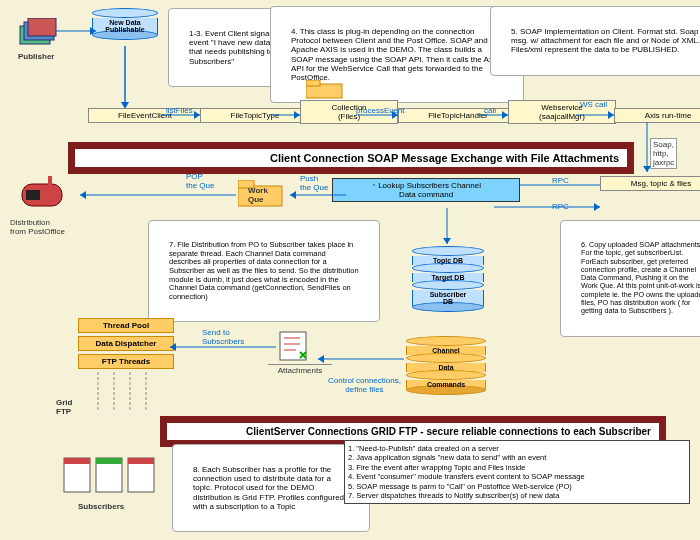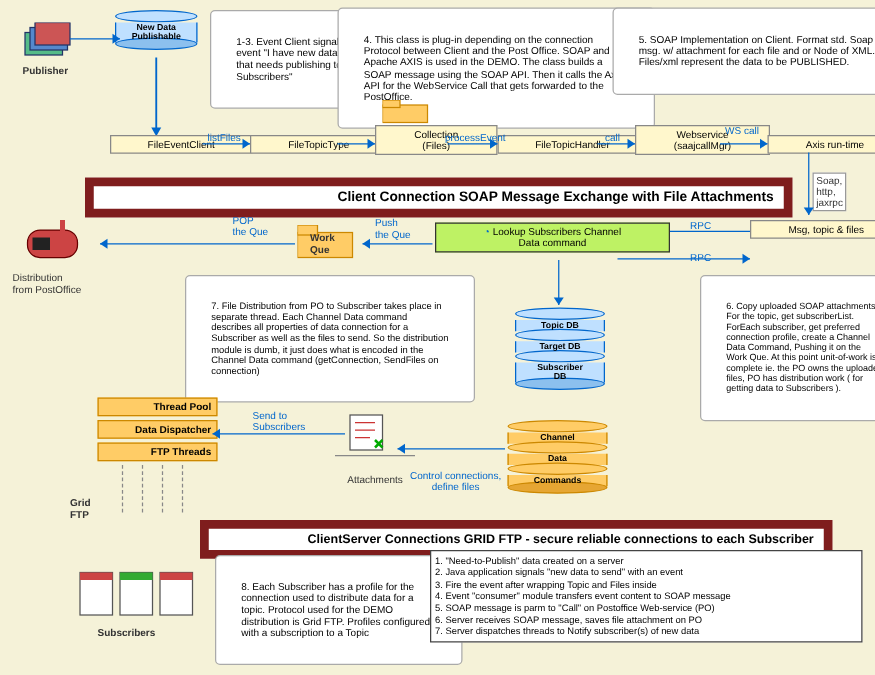--- a/index.html
+++ b/index.html
@@ -7,21 +7,21 @@
 .proc{background:#fff7cc;border:1px solid #888}
 .note{background:#fff;border:1px solid #aaa;border-radius:4px;padding:20px;text-align:left;line-height:1.15}
 .cyl{position:absolute;width:60px;text-align:center;font-weight:bold;font-size:7px}
 .cyl .top{height:8px;border:1px solid #06c;border-radius:50%;background:#bfe0ff}
 .cyl .mid{border-left:1px solid #06c;border-right:1px solid #06c;background:#bfe0ff;padding:1px 0}
 .cyl .bot{height:8px;border:1px solid #06c;border-radius:50%;background:#8cc0ee;margin-top:-4px}
 .cyl.orange .top,.cyl.orange .mid{background:#ffcc66;border-color:#cc8800}
 .cyl.orange .bot{background:#e6a633;border-color:#cc8800}
 .title{position:absolute;font-weight:bold;font-size:11px;background:#fff;border:7px solid #7f1d1d;padding:3px 8px;text-align:right}
 .lab{position:absolute;font-size:8px;color:#06c}
-.orange-box{position:absolute;background:#ffcc66;border:1px solid #cc8800;padding:2px 4px;font-weight:bold;font-size:8px;text-align:right}
+.orange-box{position:absolute;background:#ffcc66;border:1px solid #cc8800;padding:2px 4px;font-weight:bold;font-size:8px;text-align:center}
 .key{position:absolute;background:#fff;border:1px solid #444;padding:3px;font-size:7.5px;line-height:1.25}
 svg.ar{position:absolute;overflow:visible}
 </style>
 </head>
 <body>
 
 <div style="position:absolute;left:18px;top:18px;width:40px;height:30px">
 <svg viewBox="0 0 40 30">
       <rect x="2" y="8" width="30" height="18" fill="#5b8" stroke="#236"></rect>
       <rect x="6" y="4" width="30" height="18" fill="#58c" stroke="#236"></rect>
@@ -103,21 +103,21 @@
 <div class="lab" style="left:552px;top:202px">RPC</div>
 <svg class="ar" style="left:494px;top:184px" width="106" height="2">
     <line x1="106" y1="1" x2="0" y2="1" stroke="#06c"></line>
     <polygon points="6,-3 6,5 0,1" fill="#06c"></polygon>
   </svg>
 <svg class="ar" style="left:494px;top:206px" width="106" height="2">
     <line x1="0" y1="1" x2="106" y2="1" stroke="#06c"></line>
     <polygon points="100,-3 100,5 106,1" fill="#06c"></polygon>
   </svg>
 
-<div class="box" style="left:348px;top:178px;width:146px;white-space:pre-line;background:#bef264"><span style="color:#06c">◔</span> <span>Lookup Subscribers Channel
+<div class="box" style="left:332px;top:178px;width:146px;white-space:pre-line;background:#7dd3fc"><span style="color:#06c">◔</span> <span>Lookup Subscribers Channel
 Data command</span></div>
 
 <div style="position:absolute;left:238px;top:180px"><svg width="48" height="28">
       <rect x="0" y="6" width="44" height="20" fill="#ffcc66" stroke="#cc8800"></rect>
       <rect x="0" y="0" width="16" height="8" fill="#ffcc66" stroke="#cc8800"></rect>
     </svg></div>
 <div class="lab" style="left:248px;top:186px;color:#333;font-weight:bold;white-space:pre-line">Work
 Que</div>
 <div class="lab" style="left:300px;top:174px;white-space:pre-line">Push
 the Que</div>
@@ -170,21 +170,21 @@
 
 <div class="orange-box" style="left:78px;top:318px;width:86px">Thread Pool</div>
 <div class="orange-box" style="left:78px;top:336px;width:86px">Data Dispatcher</div>
 <div class="orange-box" style="left:78px;top:354px;width:86px">FTP Threads</div>
 
 <div style="position:absolute;left:278px;top:330px"><svg width="36" height="32">
       <rect x="2" y="2" width="26" height="28" fill="#fff" stroke="#555"></rect>
       <path d="M6 8h16M6 14h16M6 20h12" stroke="#c33"></path>
       <path d="M22 22l6 6M28 22l-6 6" stroke="#0a0" stroke-width="2"></path>
     </svg></div>
-<div class="lab" style="left:268px;top:364px;color:#333;border-top:1px solid #888;padding-top:14px;width:64px;text-align:center">Attachments</div>
+<div class="lab" style="left:268px;top:364px;color:#333;border-top:1px solid #888;padding-top:1px;width:64px;text-align:center">Attachments</div>
 <div class="lab" style="left:202px;top:328px;white-space:pre-line">Send to
 Subscribers</div>
 <div class="lab" style="left:328px;top:376px;white-space:pre-line;text-align:center">Control  connections,
 define files</div>
 <svg class="ar" style="left:170px;top:346px" width="106" height="2">
     <line x1="106" y1="1" x2="0" y2="1" stroke="#06c"></line>
     <polygon points="6,-3 6,5 0,1" fill="#06c"></polygon>
   </svg>
 <svg class="ar" style="left:318px;top:358px" width="86" height="2">
     <line x1="86" y1="1" x2="0" y2="1" stroke="#06c"></line>
@@ -213,15 +213,14 @@
 <div class="lab" style="left:78px;top:502px;color:#333;font-weight:bold">Subscribers</div>
 
 <div class="note" style="position:absolute;left:172px;top:444px;width:156px"><span>8. Each Subscriber has a profile for the connection used to distribute data for a topic. Protocol used for the DEMO distribution is Grid FTP. Profiles configured with a subscription to a Topic</span></div>
 
 <div class="key" style="left:344px;top:440px;width:338px">
 <div>1. "Need-to-Publish" data created on a server</div>
     <div>2. Java application signals "new data to send" with an event</div>
     <div>3. Fire the event after wrapping Topic and Files inside</div>
     <div>4. Event "consumer" module transfers event content to SOAP message</div>
     <div>5. SOAP message is parm to "Call" on Postoffice Web-service (PO)</div>
-    <div>6. Server receives SOAP message, saves file attachment on PO</div>
     <div>7. Server dispatches threads to Notify subscriber(s) of new data</div>
 </div>
 
 </body></html>

